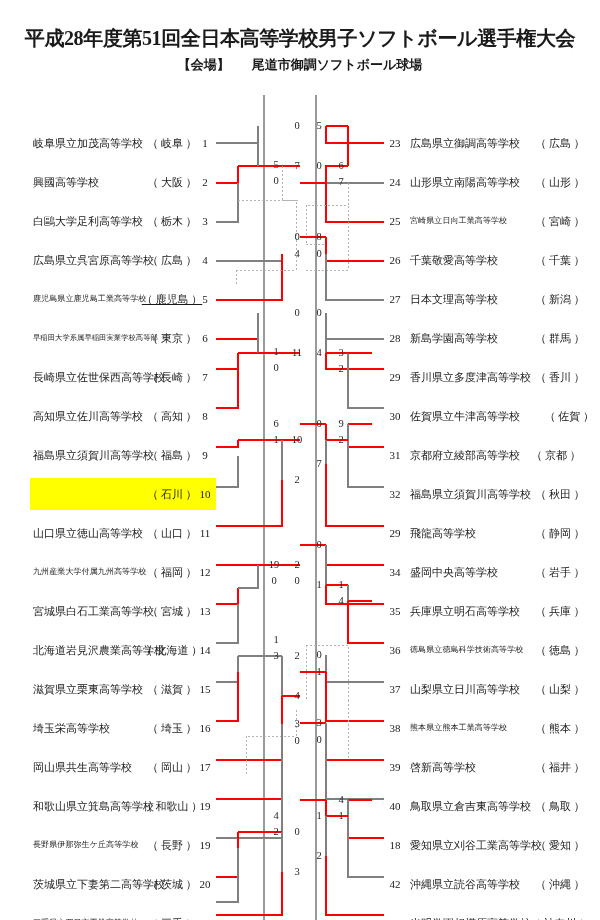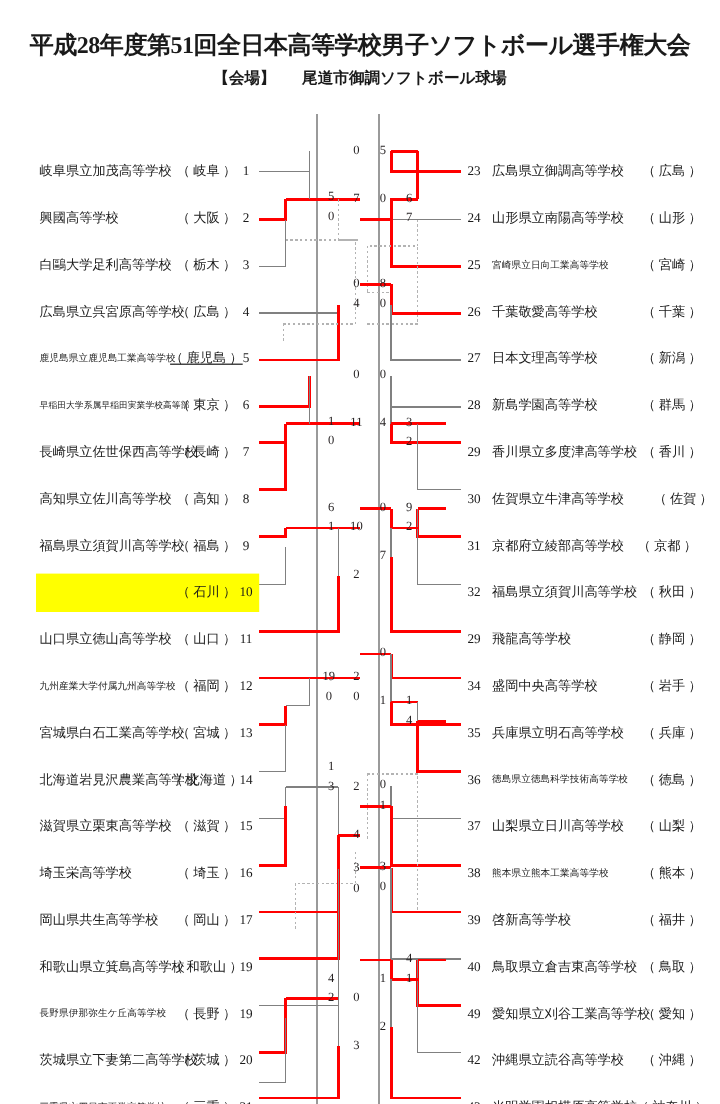--- a/index.html
+++ b/index.html
@@ -432,21 +432,21 @@
         <span class="num" style="left: 0px; width: 18px;">39</span>
         <span class="name" style="left: 24px;">啓新高等学校</span>
         <span class="pref" style="left: 140px; width: 68px;">（ 福井 ）</span>
       </div>
       <div class="entry" style="left: 386px; top: 798px; width: 214px;">
         <span class="num" style="left: 0px; width: 18px;">40</span>
         <span class="name" style="left: 24px;">鳥取県立倉吉東高等学校</span>
         <span class="pref" style="left: 140px; width: 68px;">（ 鳥取 ）</span>
       </div>
       <div class="entry" style="left: 386px; top: 837px; width: 214px;">
-        <span class="num" style="left: 0px; width: 18px;">49</span>
+        <span class="num" style="left: 0px; width: 18px;">18</span>
         <span class="name" style="left: 24px;">愛知県立刈谷工業高等学校</span>
         <span class="pref" style="left: 140px; width: 68px;">（ 愛知 ）</span>
       </div>
       <div class="entry" style="left: 386px; top: 876px; width: 214px;">
         <span class="num" style="left: 0px; width: 18px;">42</span>
         <span class="name" style="left: 24px;">沖縄県立読谷高等学校</span>
         <span class="pref" style="left: 140px; width: 68px;">（ 沖縄 ）</span>
       </div>
       <div class="entry" style="left: 386px; top: 915px; width: 214px;">
         <span class="num" style="left: 0px; width: 18px;">43</span>

